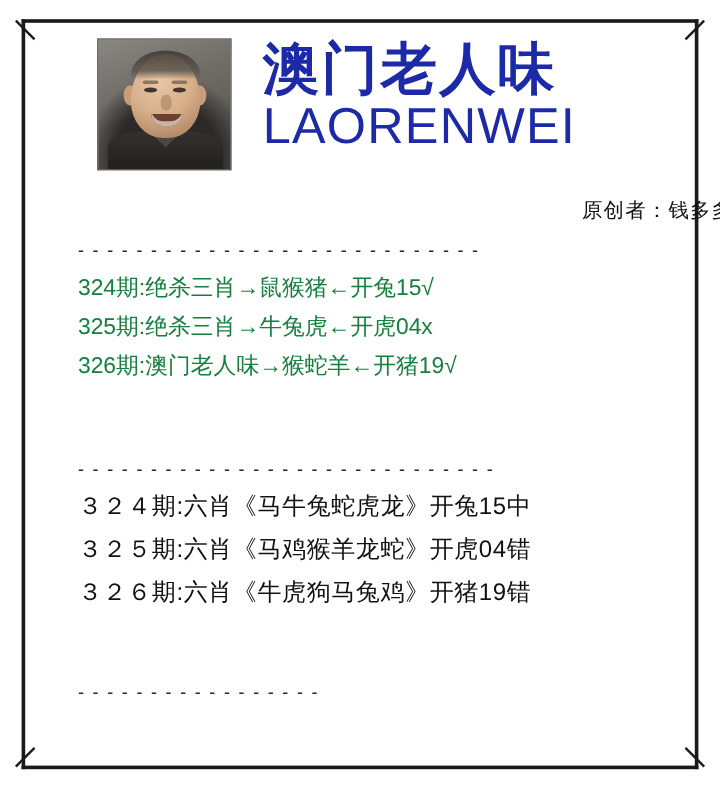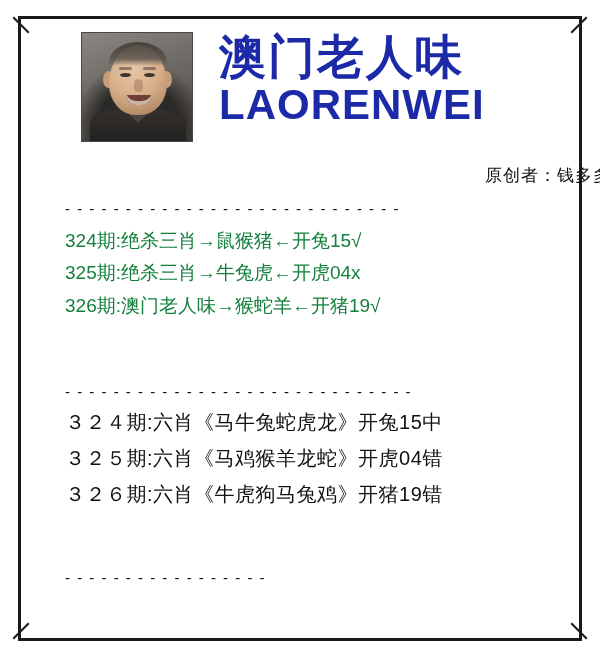--- a/index.html
+++ b/index.html
@@ -139,21 +139,21 @@
   .title-cn {
     font-size: 47px;
     font-weight: bold;
     color: #1d2aa8;
     letter-spacing: 2px;
     line-height: 1.05;
     white-space: nowrap;
   }
   .title-en {
     font-size: 42px;
-    font-weight: bold;
+    font-weight: normal;
     color: #1d2aa8;
     letter-spacing: 1px;
     line-height: 1.15;
     white-space: nowrap;
   }
 
   
   .author {
     margin-top: 14px;
     margin-left: 6px;

